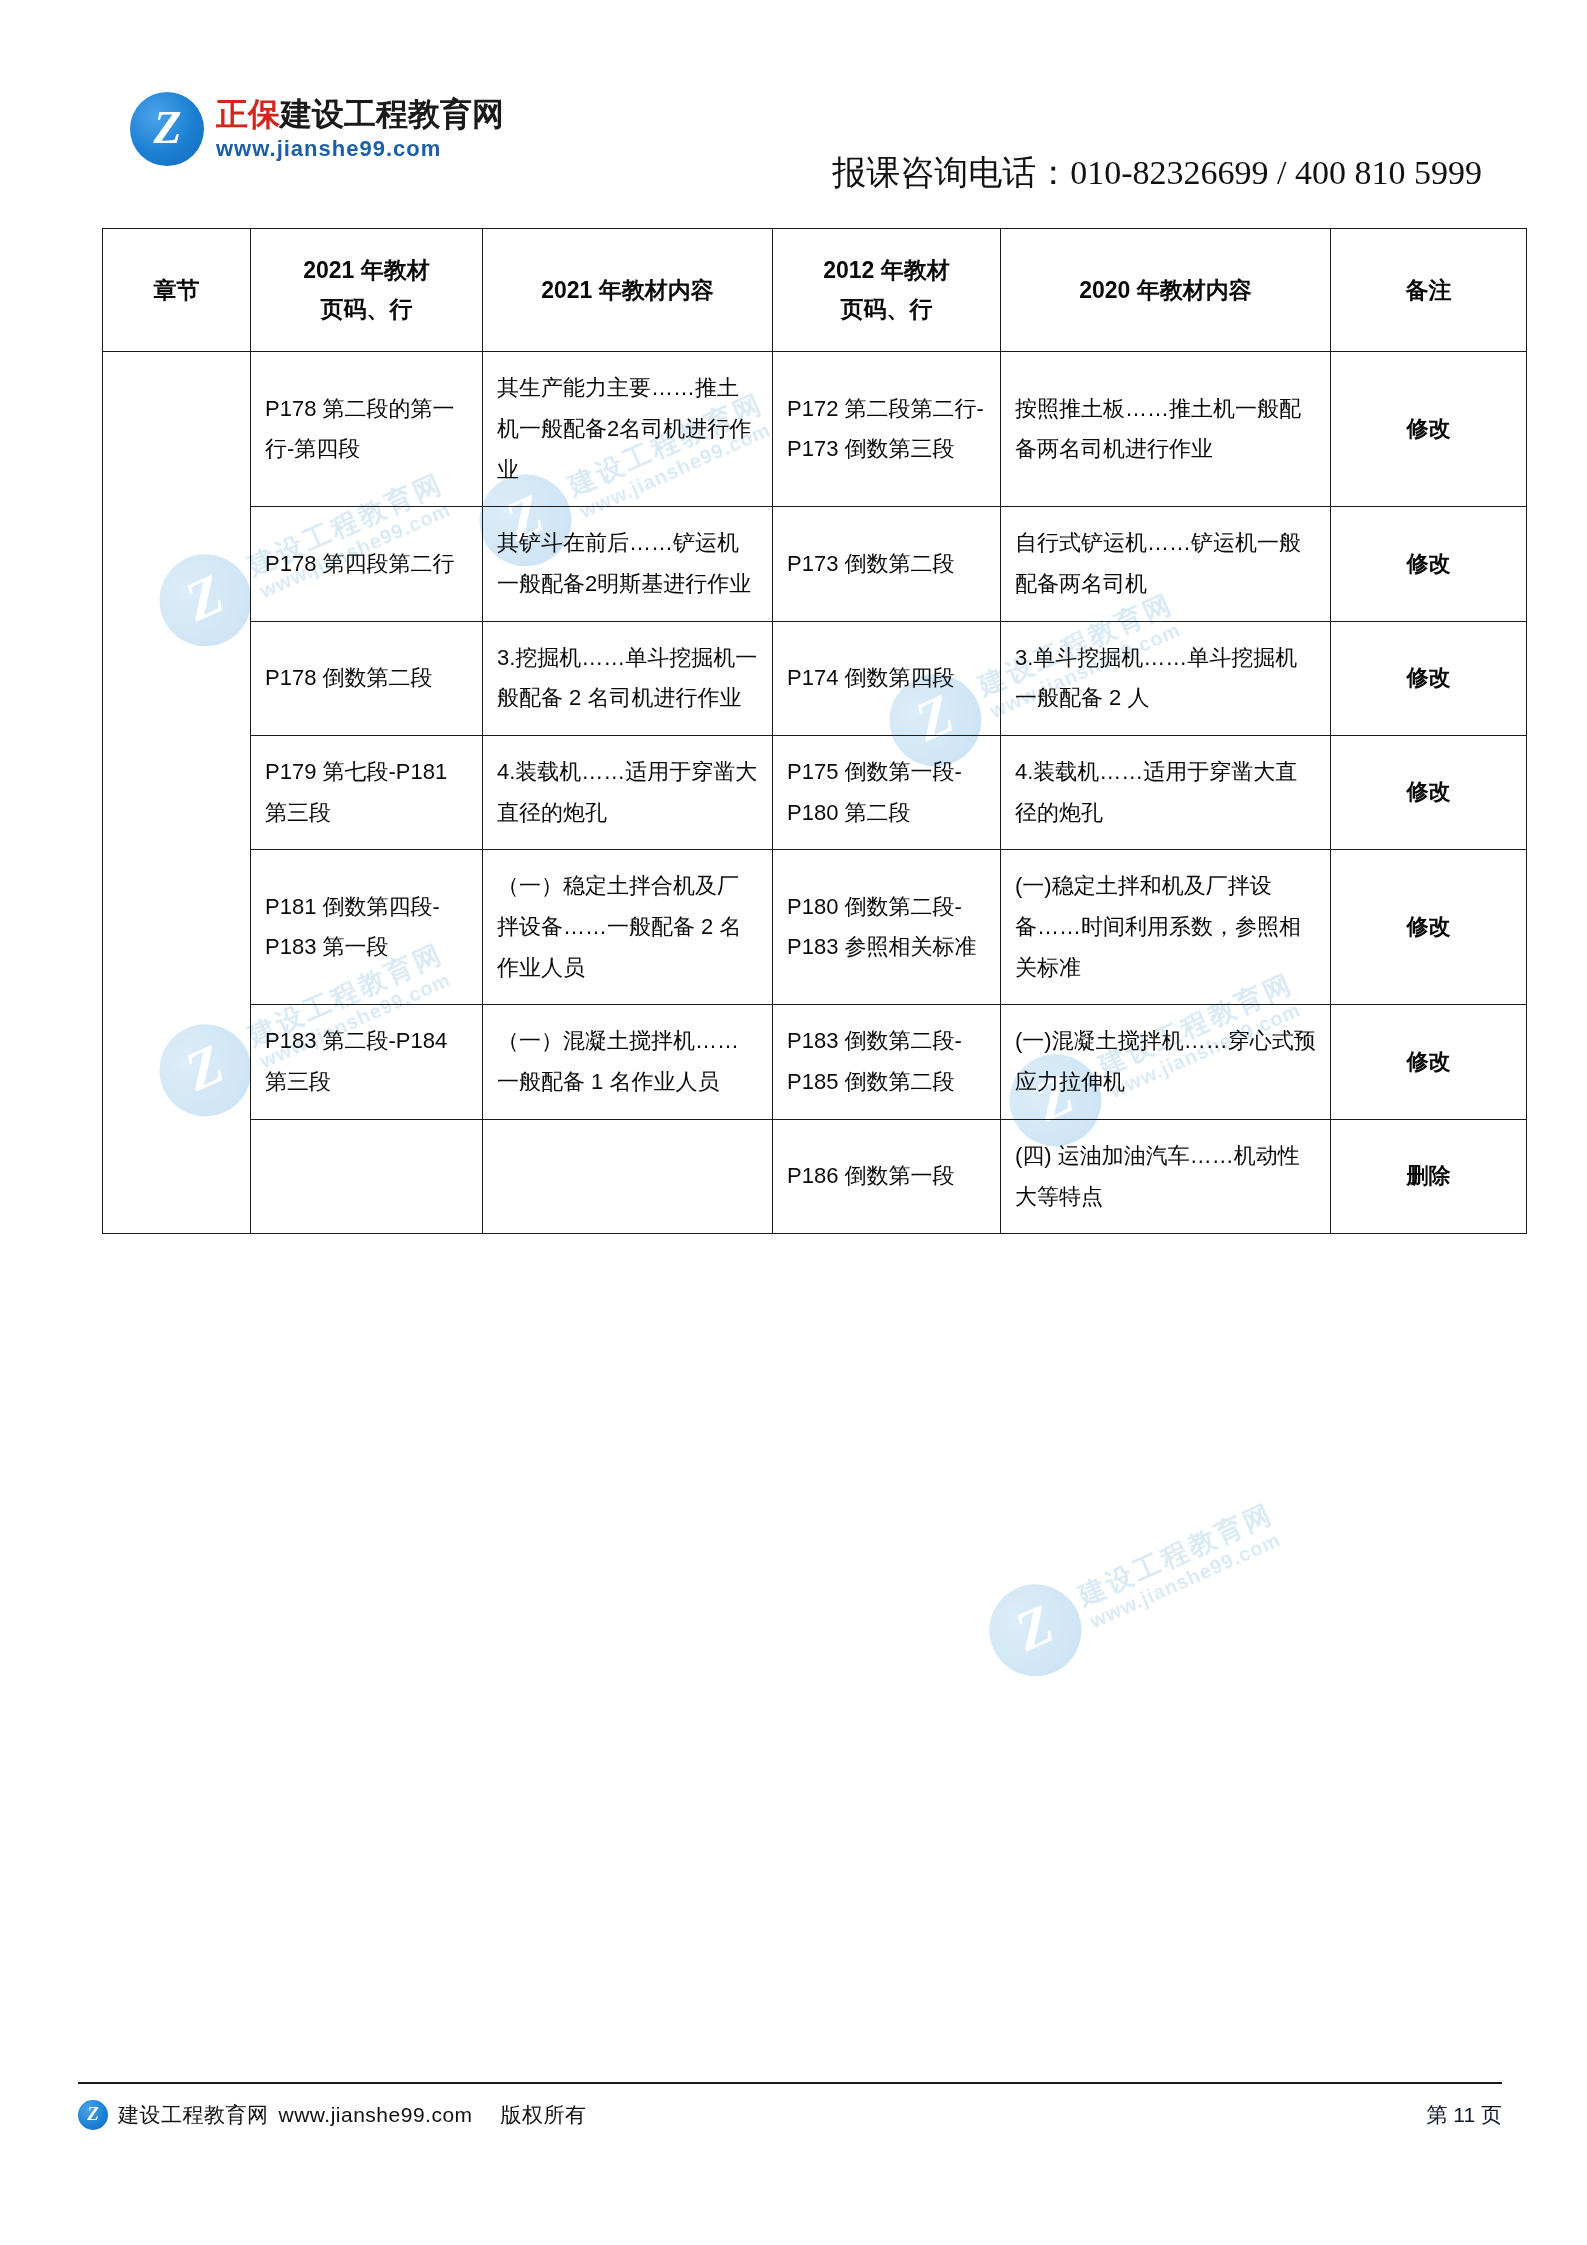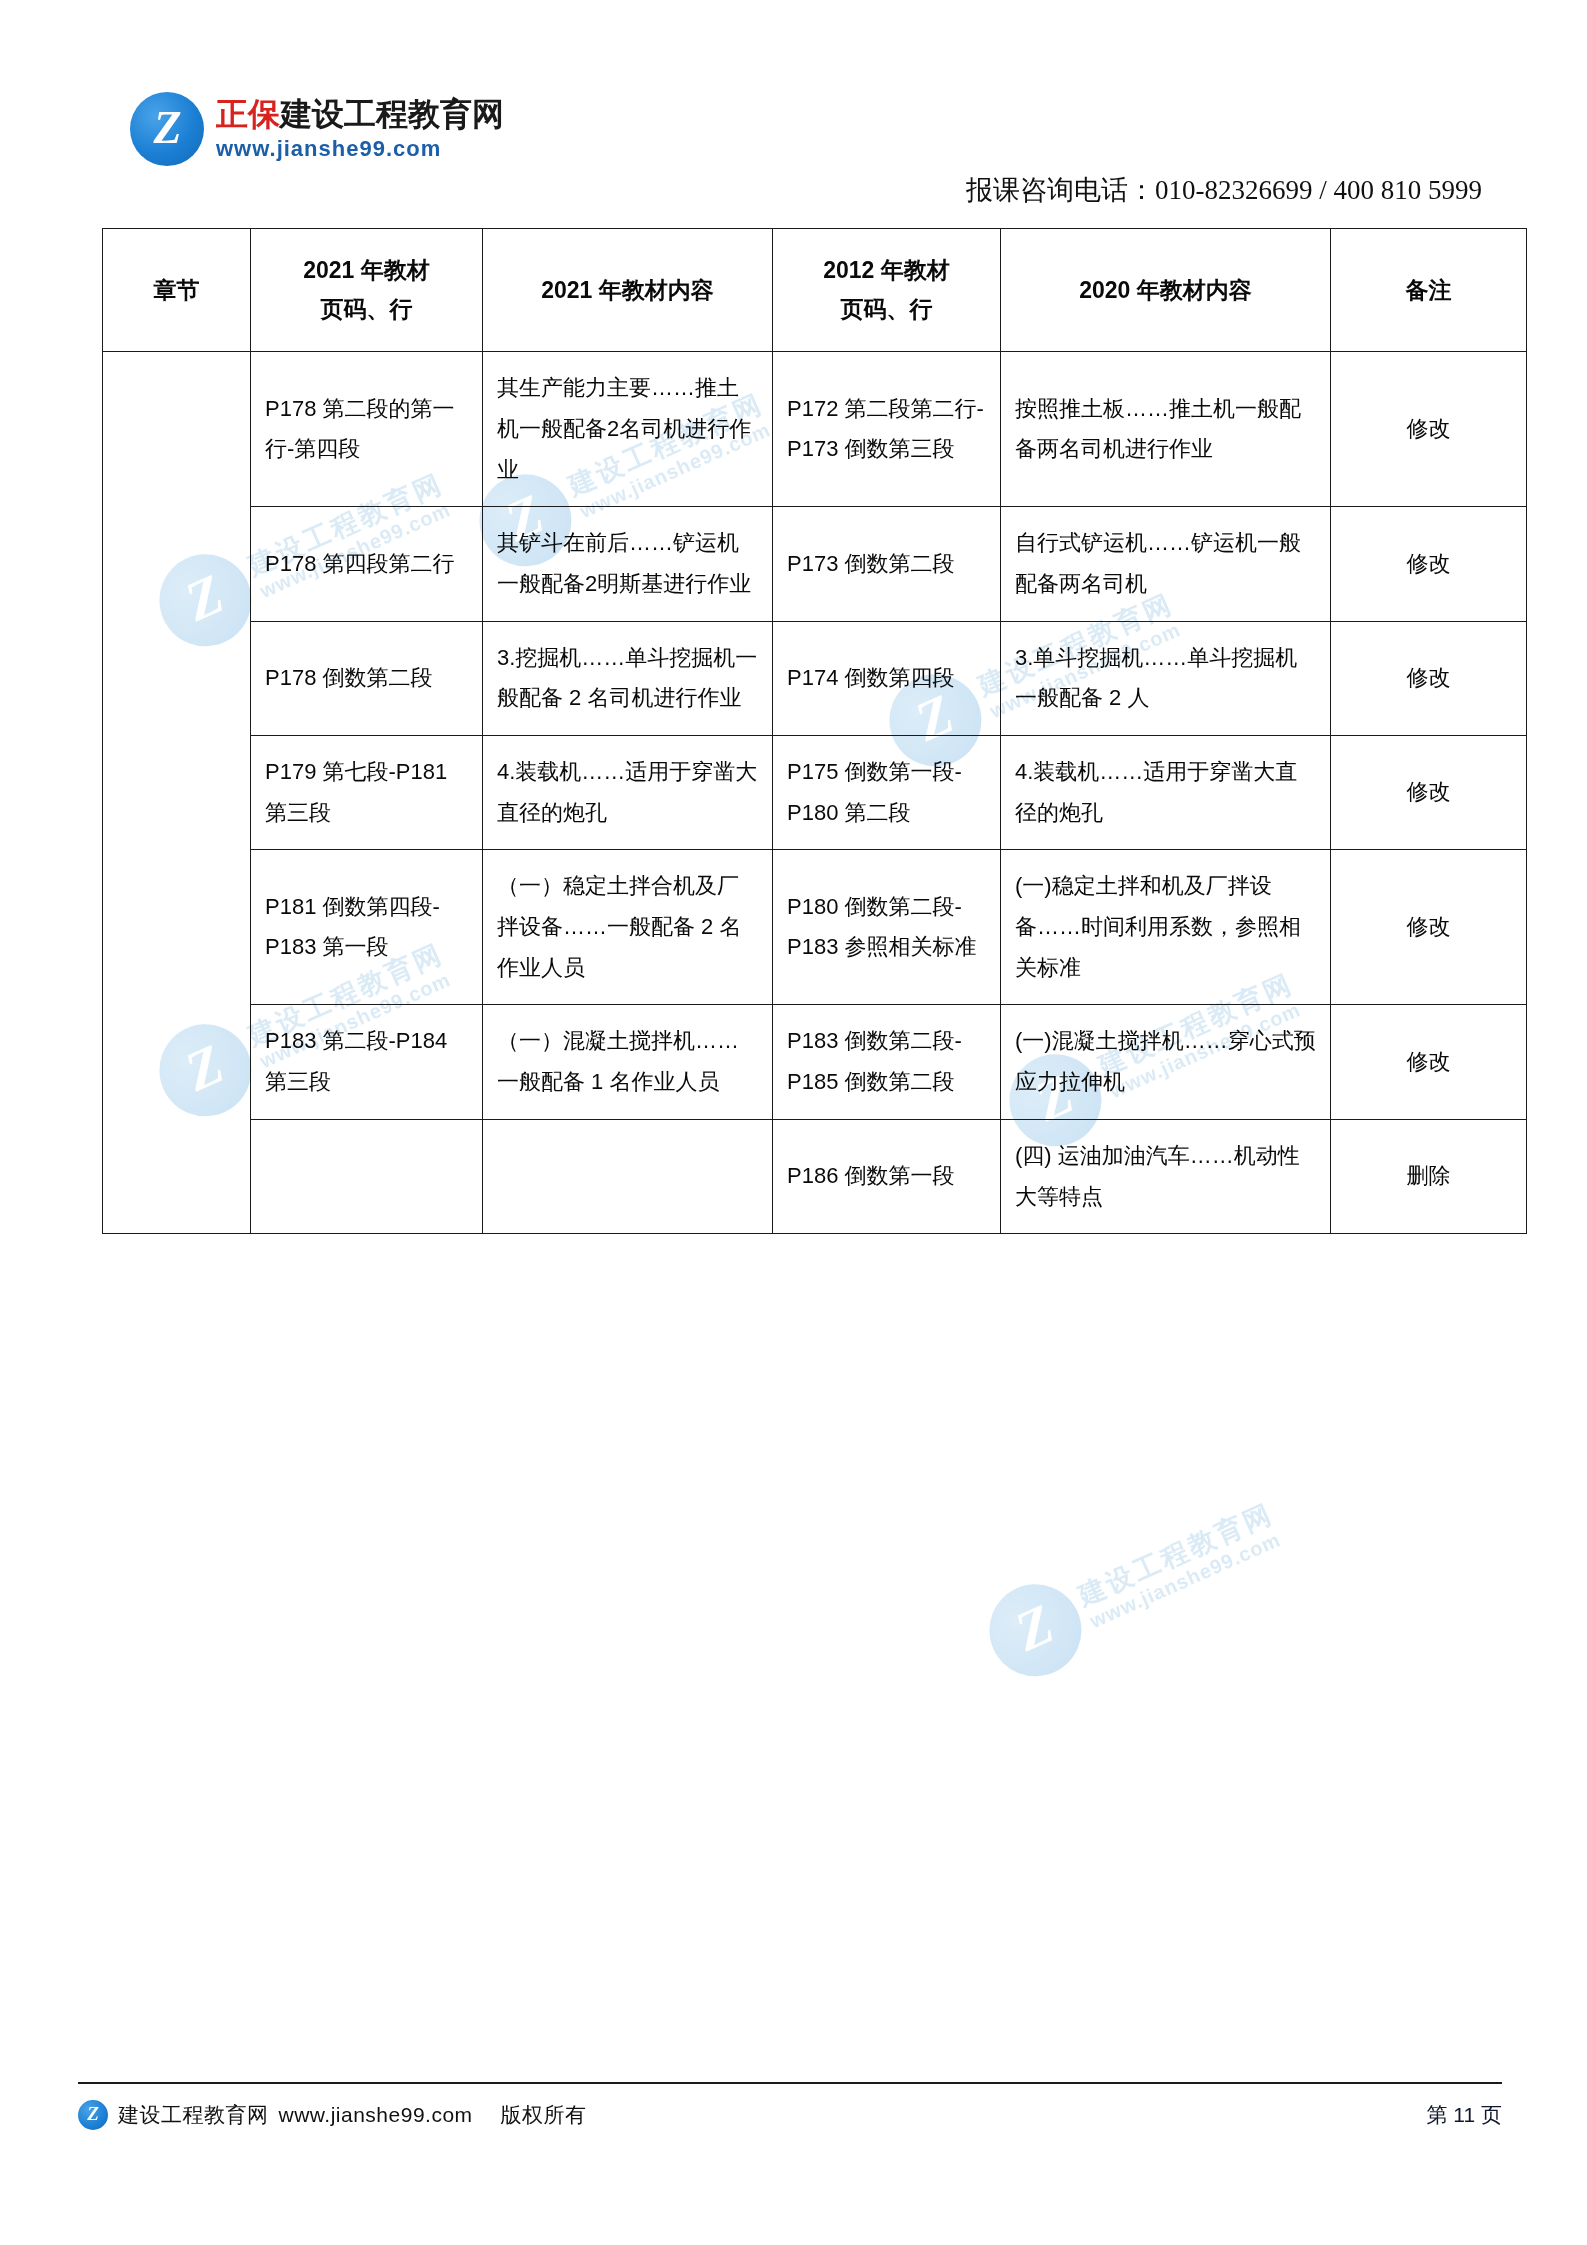--- a/index.html
+++ b/index.html
@@ -77,25 +77,24 @@
     font-weight: bold;
     color: #1b5fa8;
     font-family: "Liberation Sans", sans-serif;
     margin-top: 6px;
     letter-spacing: 1px;
   }
   .phone {
     position: absolute;
     right: 105px;
     top: 58px;
-    font-size: 27px;
+    font-size: 34px;
     font-family: "Liberation Serif", serif;
     color: #111;
     white-space: nowrap;
-    margin-top: 22px;
   }
 
   
   .table-wrap {
     position: absolute;
     left: 78px;
     top: 228px;
     width: 1424px;
     margin-left: 24px;
   }
@@ -126,21 +125,21 @@
   .c-ch   { width: 148px; }
   .c-p21  { width: 232px; }
   .c-t21  { width: 290px; }
   .c-p20  { width: 228px; }
   .c-t20  { width: 330px; }
   .c-note { width: 196px; }
 
   td.cell-note {
     text-align: center;
     color: #e60012;
-    font-weight: normal;
+    font-weight: bold;
     font-size: 23px;
   }
   td.cell-chapter { }
   .txt { display: block; }
 
   
   .wm {
     position: absolute;
     z-index: 1;
     pointer-events: none;

